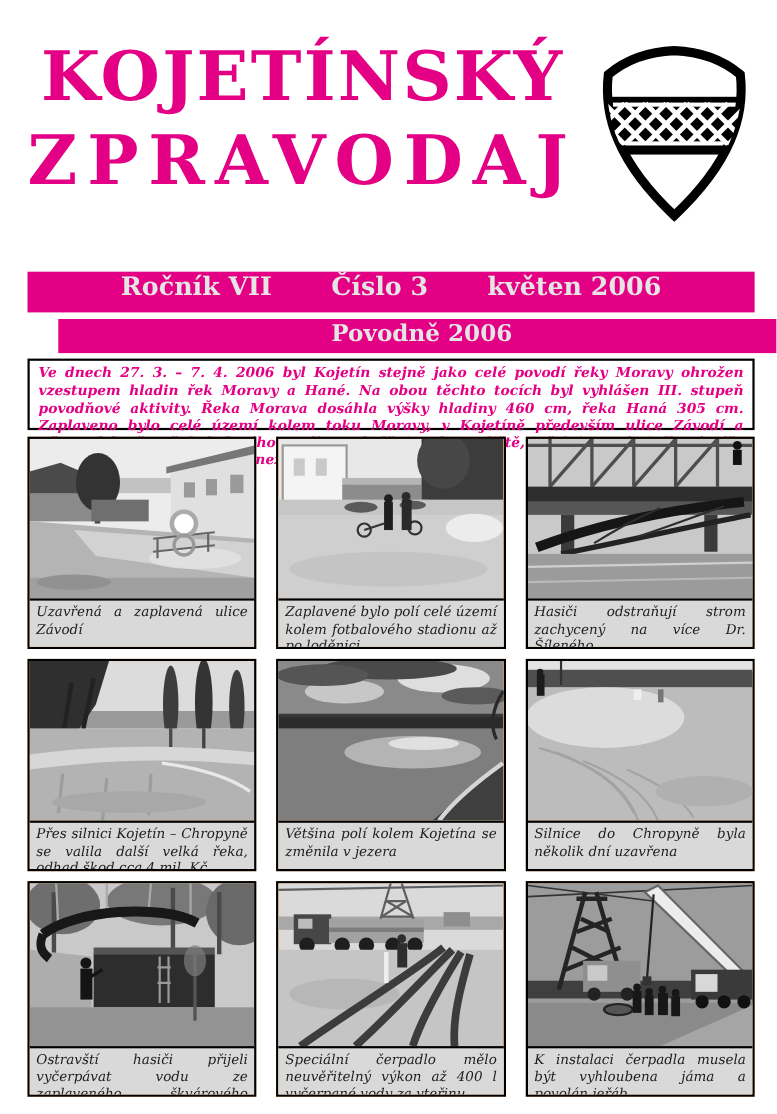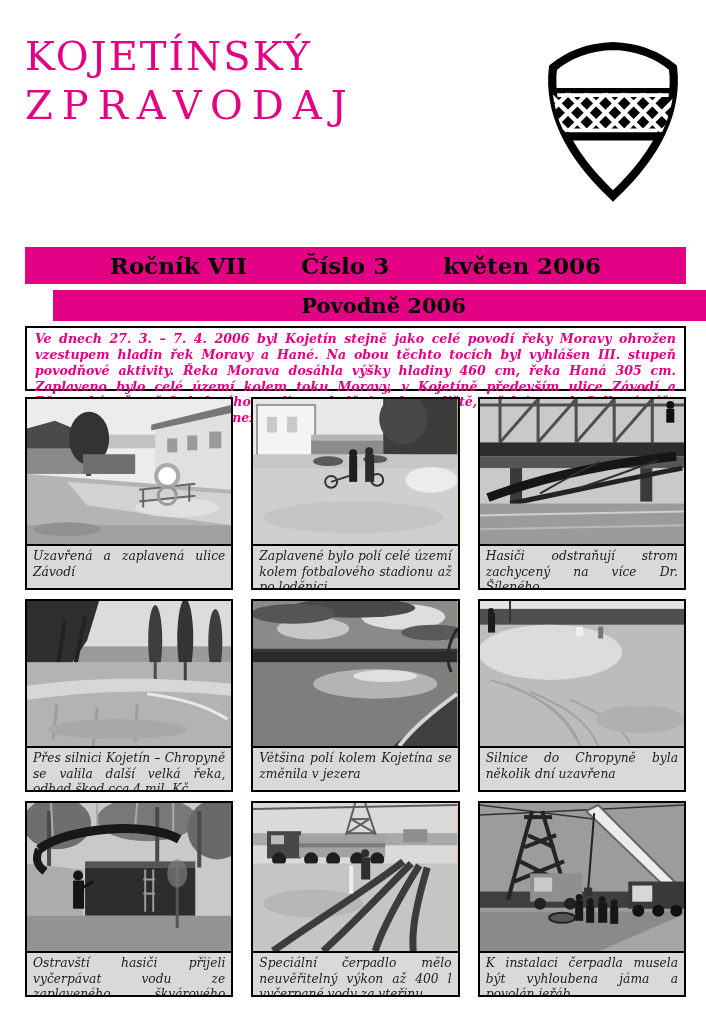--- a/index.html
+++ b/index.html
@@ -9,31 +9,32 @@
   *{margin:0;padding:0;box-sizing:border-box;}
   body{background:#fff;}
   .page{
     position:relative;width:706px;height:1013px;background:#fff;
     font-family:"DejaVu Serif", serif;overflow:hidden;
   }
   
   .header{position:absolute;left:25px;top:18px;width:663px;display:flex;justify-content:space-between;}
   .title{padding-top:14px;}
   .title-line{
-    color:var(--magenta);font-weight:normal;font-size:40px;line-height:1.22;
+    color:var(--magenta);font-weight:bold;font-size:62px;line-height:1.22;
     letter-spacing:2px;white-space:nowrap;
     text-shadow:1px 1px 0 #ffffff66;
+    text-align:center;
   }
   .title-line.l2{letter-spacing:9px;}
   .arms{width:150px;height:172px;margin-top:16px;flex:0 0 auto;}
   
   .bar{
     position:absolute;left:25px;width:661px;background:var(--magenta);
-    display:flex;align-items:center;justify-content:center;
-    color:#000000;font-weight:bold;
+    display:flex;align-items:flex-start;justify-content:center;
+    color:#e5e5e5;font-weight:bold;
   }
   .bar-volume{top:247px;height:37px;font-size:23px;gap:54px;}
   .bar-section{top:290px;height:31px;font-size:21px;margin-left:28px;}
   
   .intro{
     position:absolute;left:25px;top:326px;width:661px;height:65px;
     border:2px solid #000;padding:3px 8px;
     color:var(--magenta);font-weight:bold;font-style:italic;
     font-size:12.6px;line-height:1.26;text-align:justify;
   }

